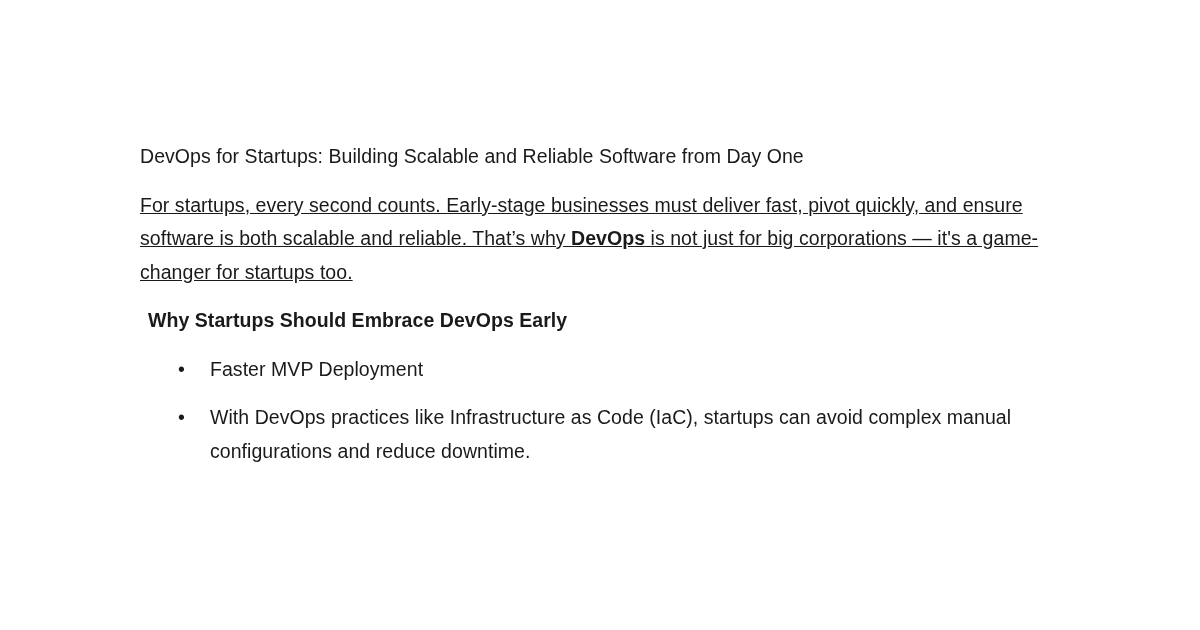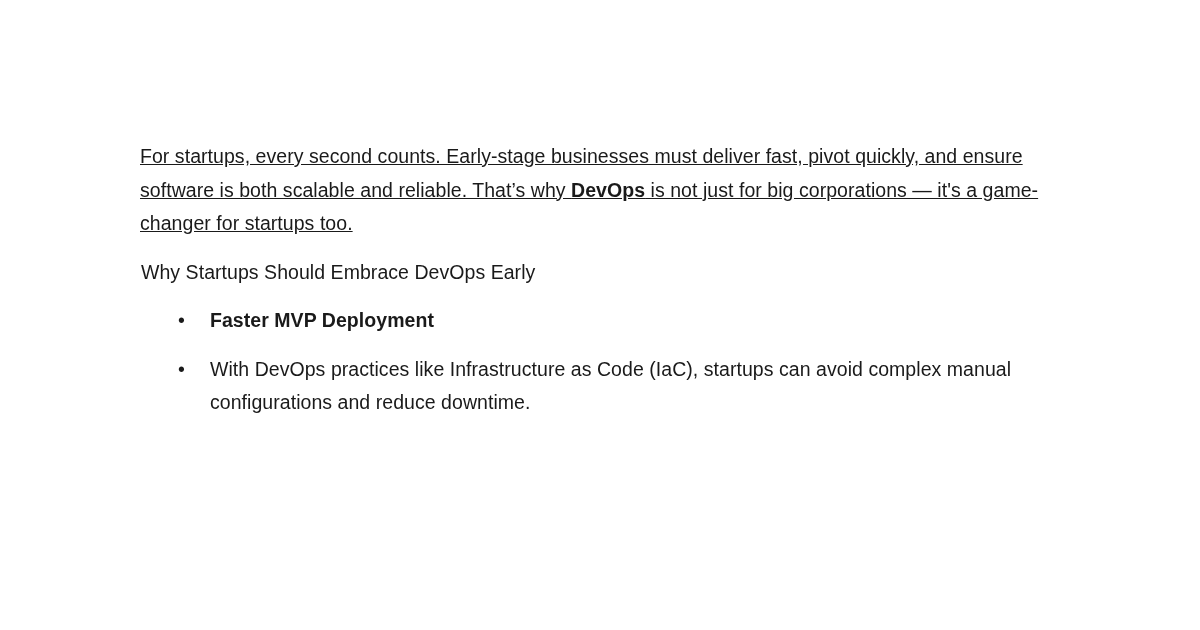--- a/index.html
+++ b/index.html
@@ -42,23 +42,23 @@
     margin: 0 0 15px 0;
     color: #1a1a1a;
     letter-spacing: 0.05px;
     text-decoration: underline;
   }
   .para b, .bold {
     font-weight: bold;
   }
   .section-heading {
     font-size: 19.5px;
-    font-weight: normal;
+    font-weight: bold;
     line-height: 33.5px;
-    margin: 0 0 15px 1px;
+    margin: 0 0 15px 8px;
     color: #1a1a1a;
     letter-spacing: 0.05px;
   }
   .bullet-list {
     list-style: none;
     margin: 0;
     padding: 0;
   }
   .bullet-item {
     position: relative;
@@ -76,33 +76,34 @@
     position: absolute;
     left: 38px;
     top: 0;
     width: 10px;
     line-height: 33.5px;
     font-size: 19.5px;
     color: #1a1a1a;
   }
   .bullet-term {
     display: block;
-    font-weight: bold;
+    font-weight: normal;
   }
   .bullet-desc {
     display: block;
     font-weight: normal;
   }
 </style>
 </head>
 <body>
 
 <div class="page">
   <div class="doc-body">
 
+    <p class="doc-title">DevOps for Startups: Building Scalable and Reliable Software from Day One</p>
 
     <p class="para"><span>For startups, every second counts. Early-stage businesses must deliver fast, pivot quickly, and ensure software is both scalable and reliable. That’s why </span><b class="bold">DevOps</b><span> is not just for big corporations — it's a game-changer for startups too.</span></p>
 
     <p class="section-heading">Why Startups Should Embrace DevOps Early</p>
 
 
     <ul class="bullet-list">
       <li class="bullet-item">
         <span class="bullet-marker">•</span>
         <span class="bullet-term">Faster MVP Deployment</span>

